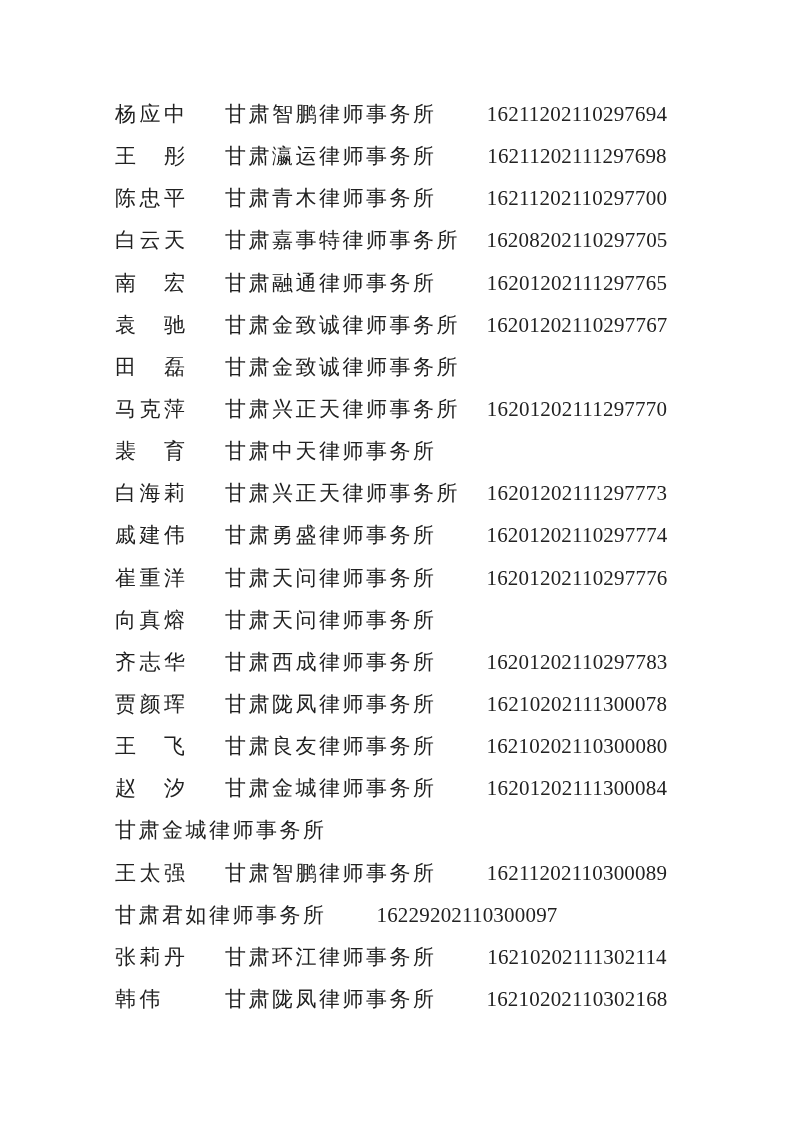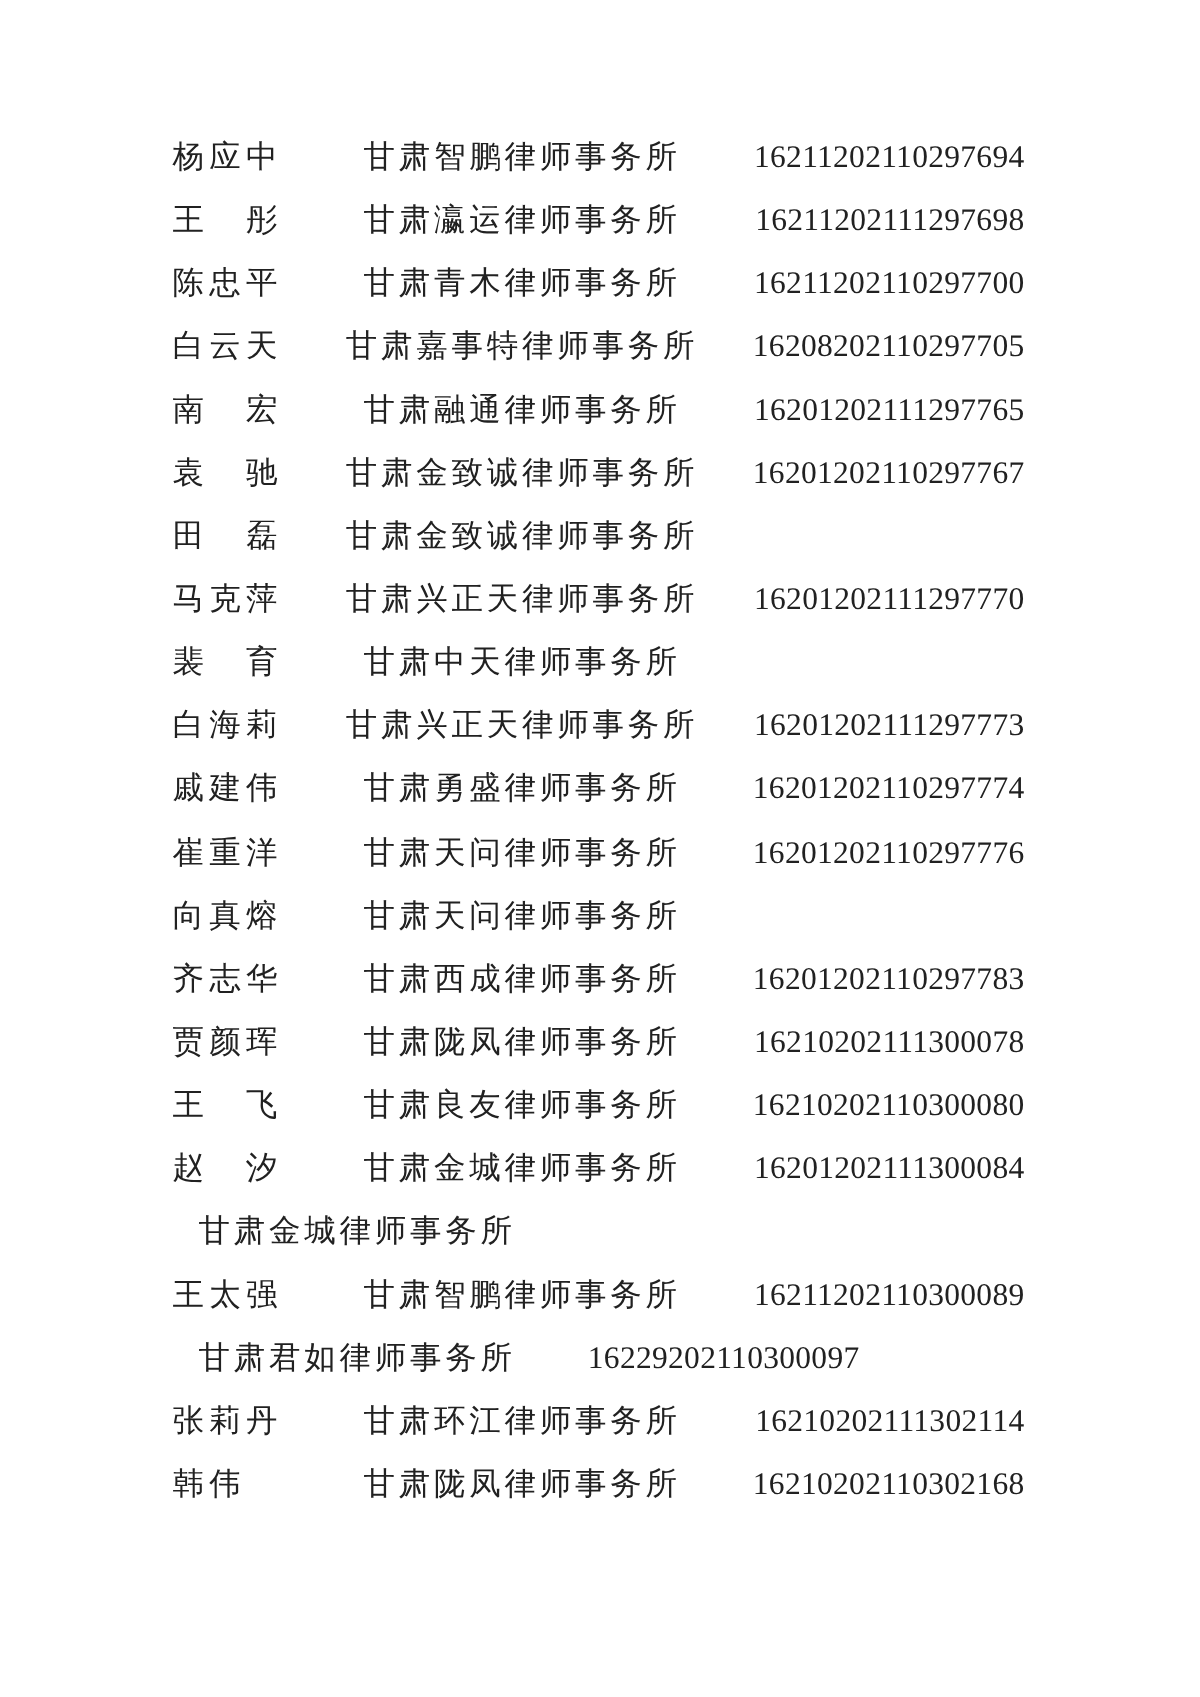--- a/index.html
+++ b/index.html
@@ -11,48 +11,48 @@
     position: relative;
     width: 800px;
     height: 1131px;
     background: #ffffff;
     overflow: hidden;
     font-family: "Liberation Serif", "DejaVu Serif", serif;
     color: #212121;
   }
   .license-table {
     position: absolute;
-    top: 83px;
+    top: 93px;
     left: 115px;
     width: 570px;
   }
   .row {
     display: flex;
     align-items: center;
     height: 42.15px;
     font-size: 21px;
     line-height: 42.15px;
     white-space: nowrap;
   }
   .cell-name {
     width: 110px;
     flex: 0 0 110px;
     text-align: left;
     letter-spacing: 3.5px;
   }
   .cell-firm {
     width: 246px;
     flex: 0 0 246px;
-    text-align: center;
+    text-align: left;
     letter-spacing: 2.5px;
   }
   .cell-license {
     width: 212px;
     flex: 0 0 212px;
-    text-align: right;
+    text-align: center;
     letter-spacing: 0.2px;
     font-family: "Liberation Serif", "DejaVu Serif", serif;
   }
 </style>
 </head>
 <body>
 
 <div class="page">
   <div class="license-table" id="license-table">
   <div class="row">

